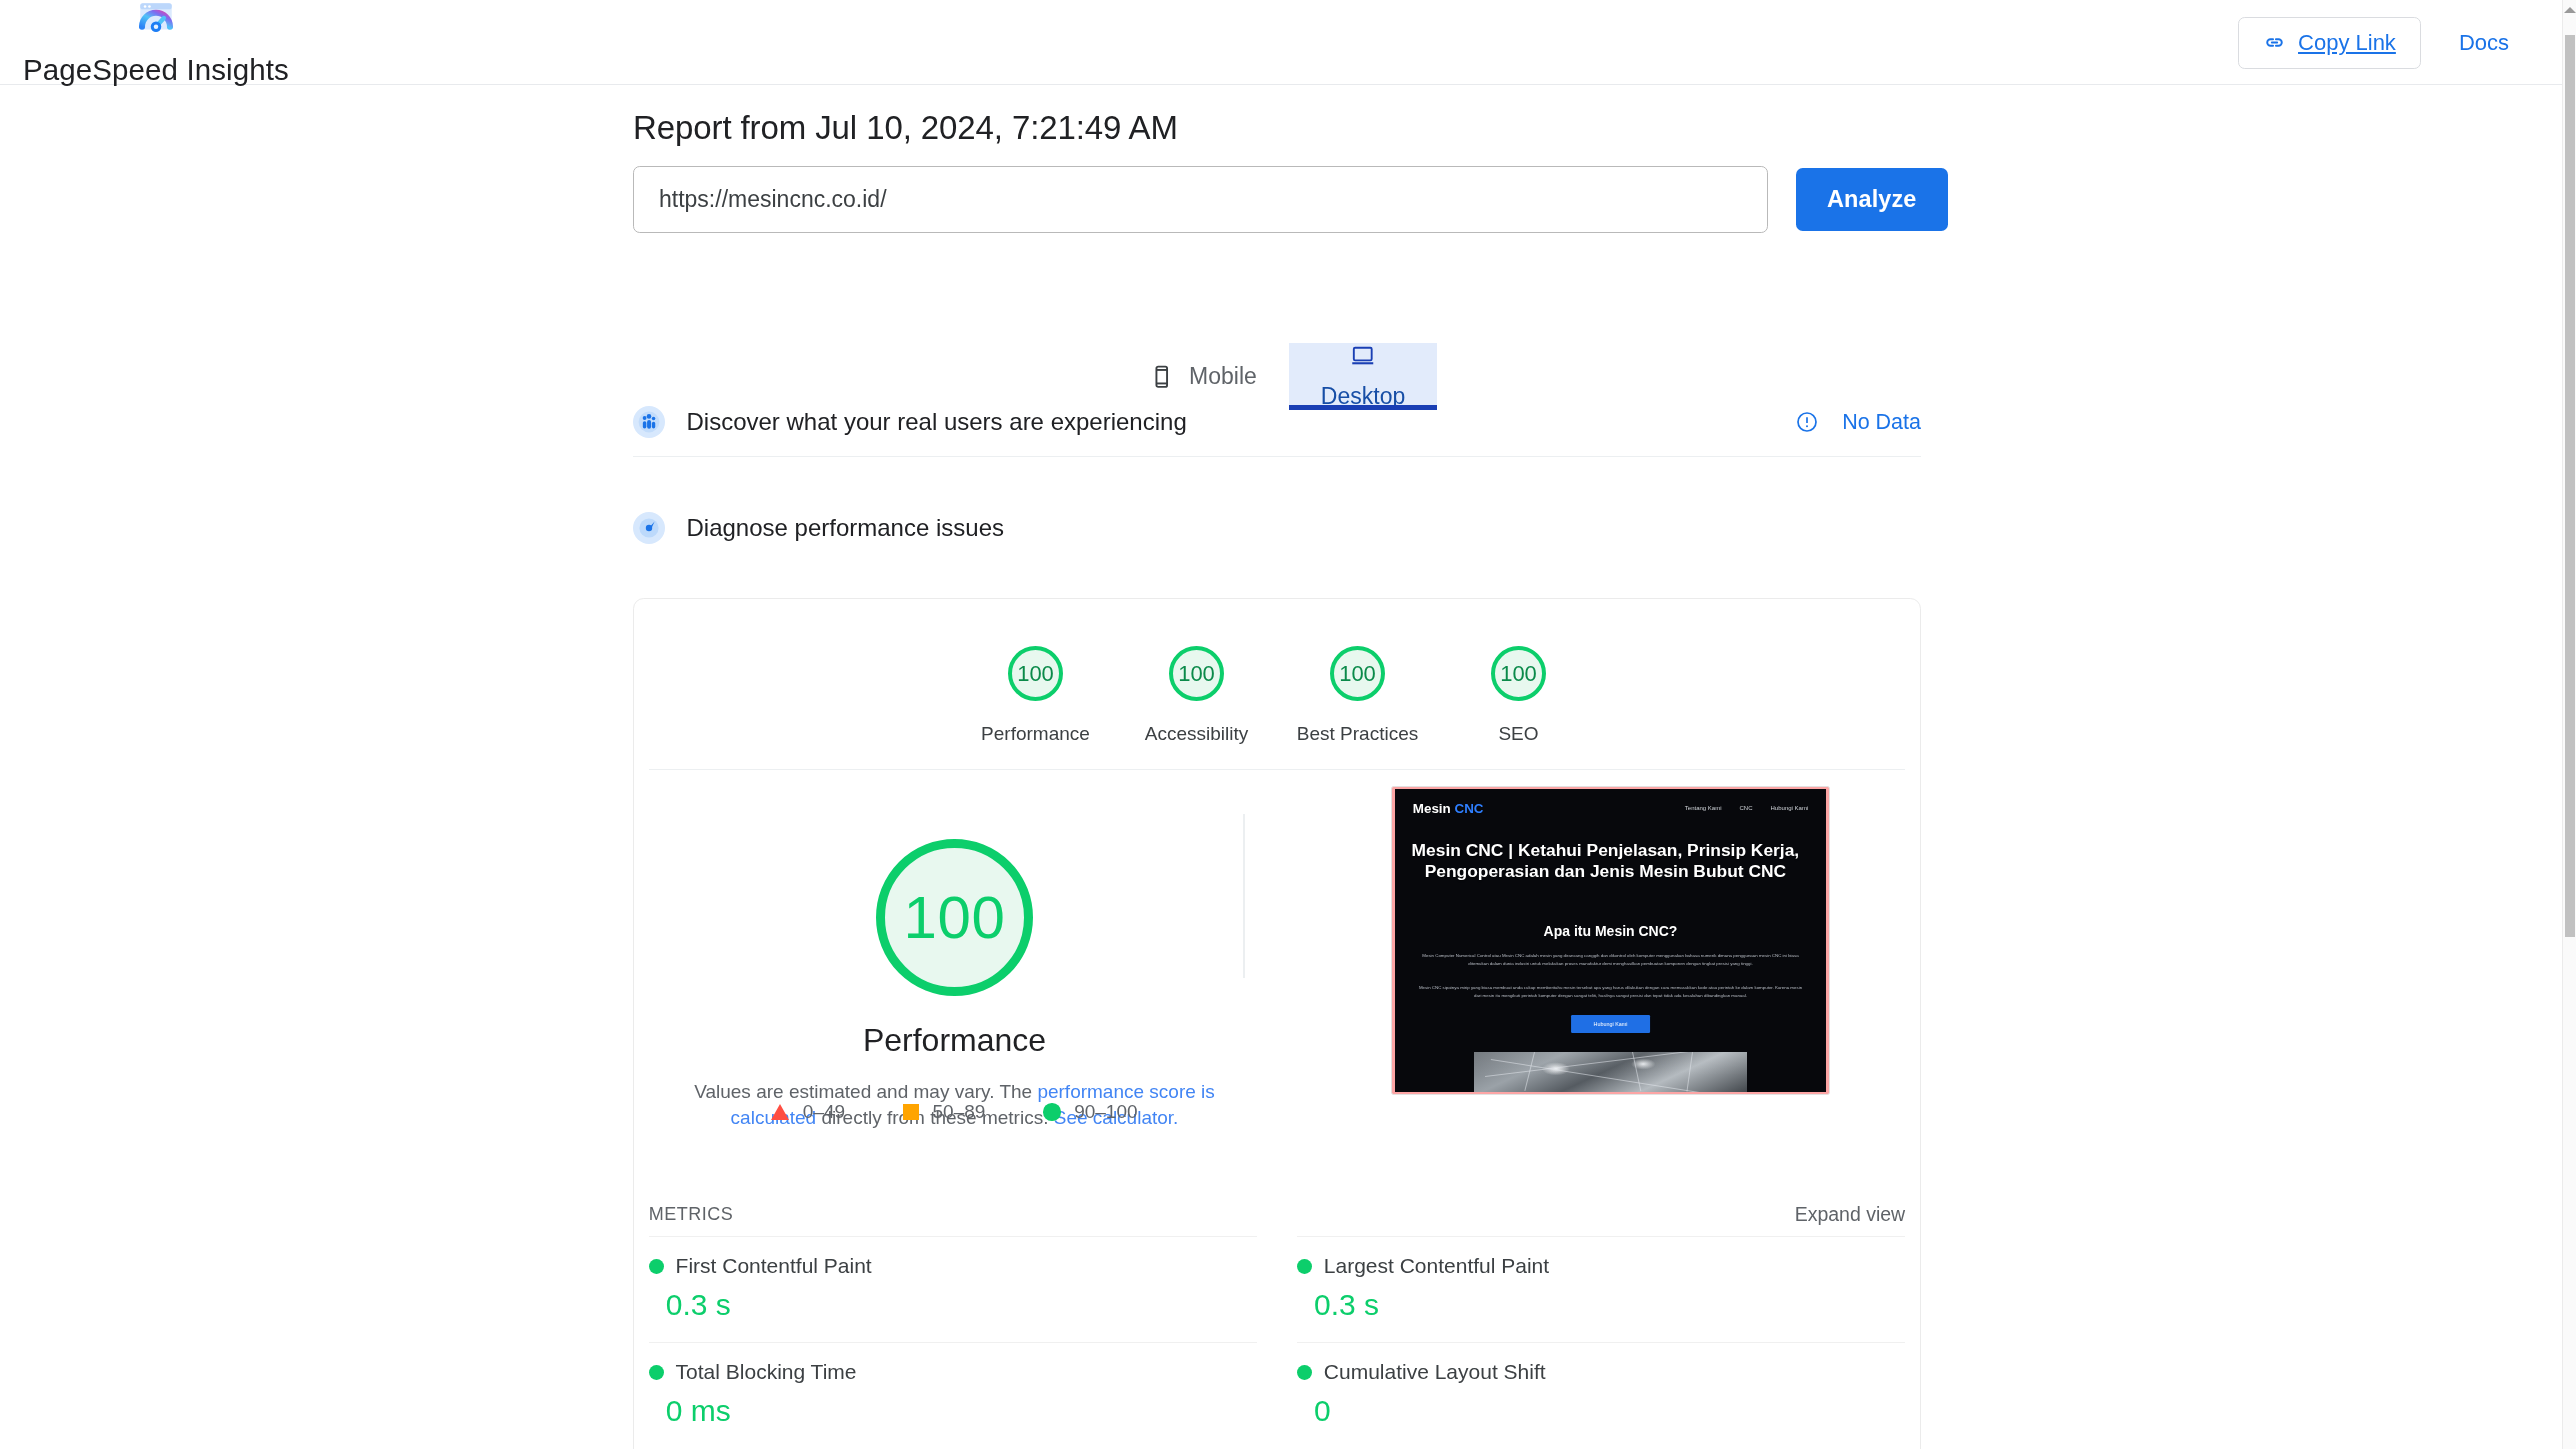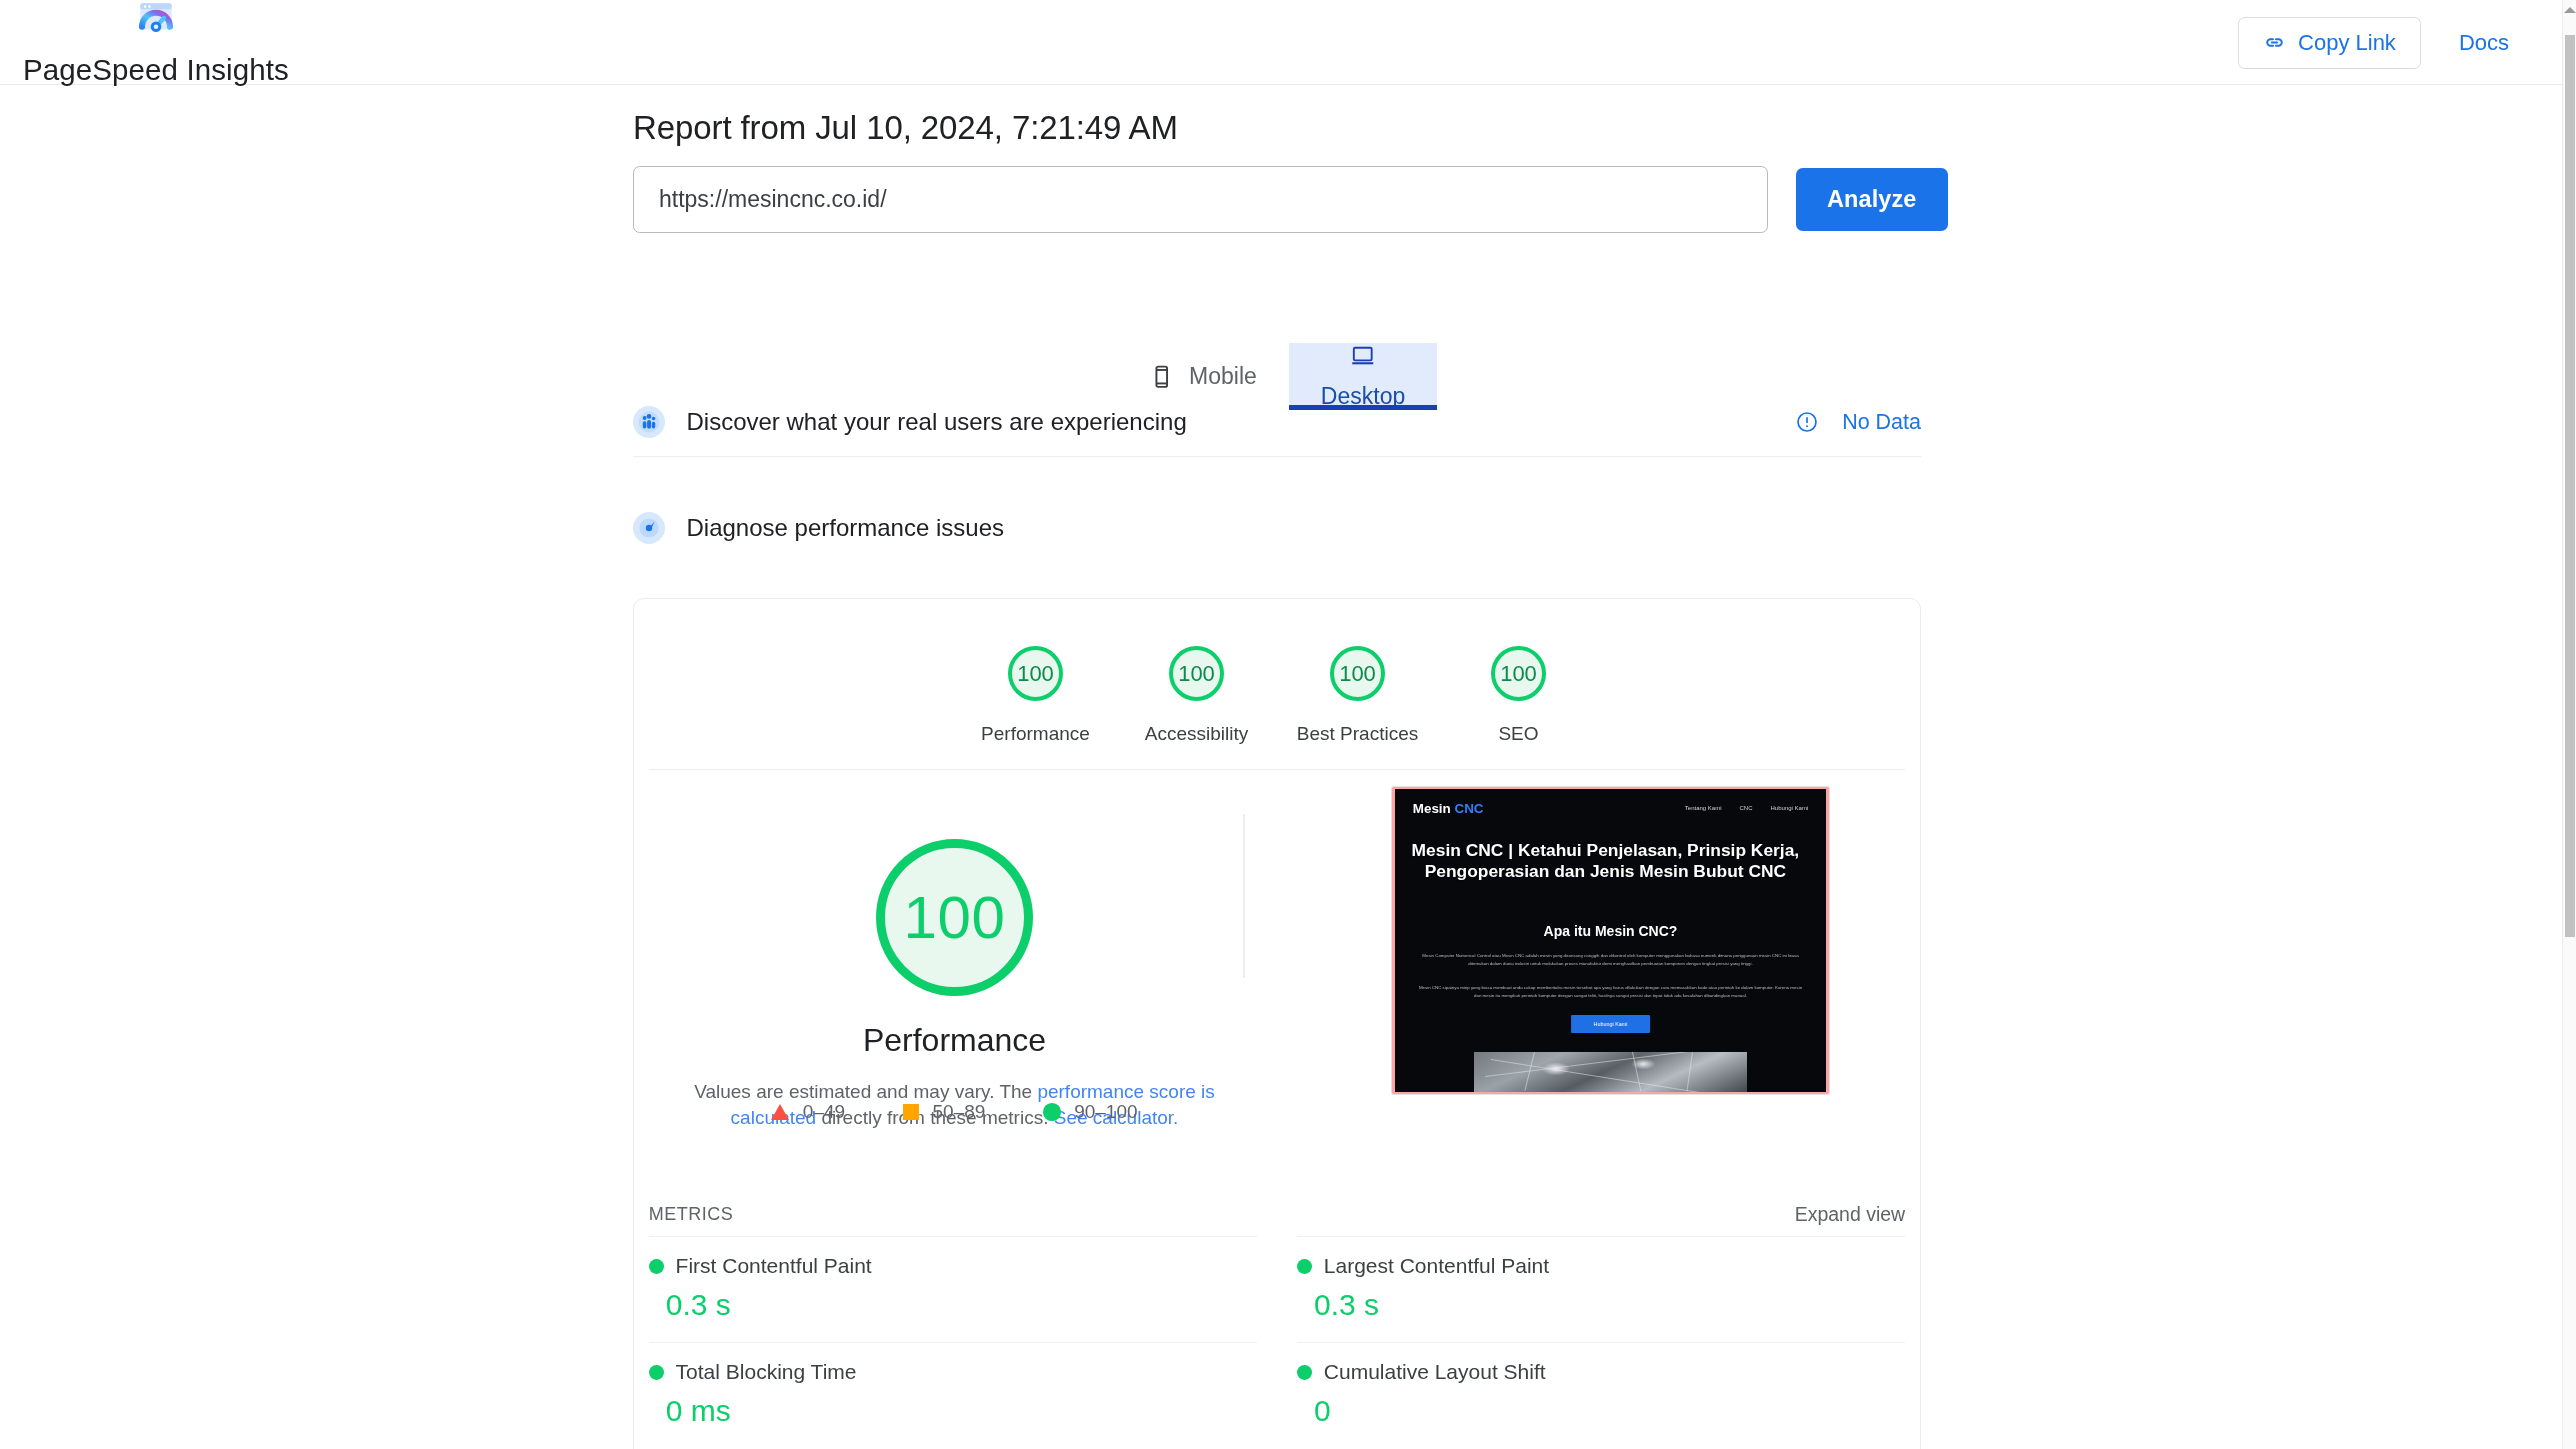--- a/index.html
+++ b/index.html
@@ -26,20 +26,21 @@
     position: absolute; right: 34px; top: 0; height: 85px;
     display: flex; align-items: center; gap: 19px;
   }
   .copy-link-btn {
     display: flex; align-items: center; gap: 12px;
     height: 52px; padding: 0 24px;
     border: 1.3px solid #dadce0; border-radius: 6.7px;
     background: #fff; cursor: pointer;
     font-size: 22px; color: #1a73e8; font-weight: 400;
     font-family: "Liberation Sans", sans-serif;
+    text-decoration: underline;
   }
   .docs-link {
     font-size: 22px; color: #1a73e8; text-decoration: none;
     padding: 0 19px; cursor: pointer;
   }
 
   
   .scrollbar {
     position: absolute; top: 0; right: 0; width: 14px; height: 1449px;
     background: #fafafa; border-left: 0.7px solid #ebebeb;

